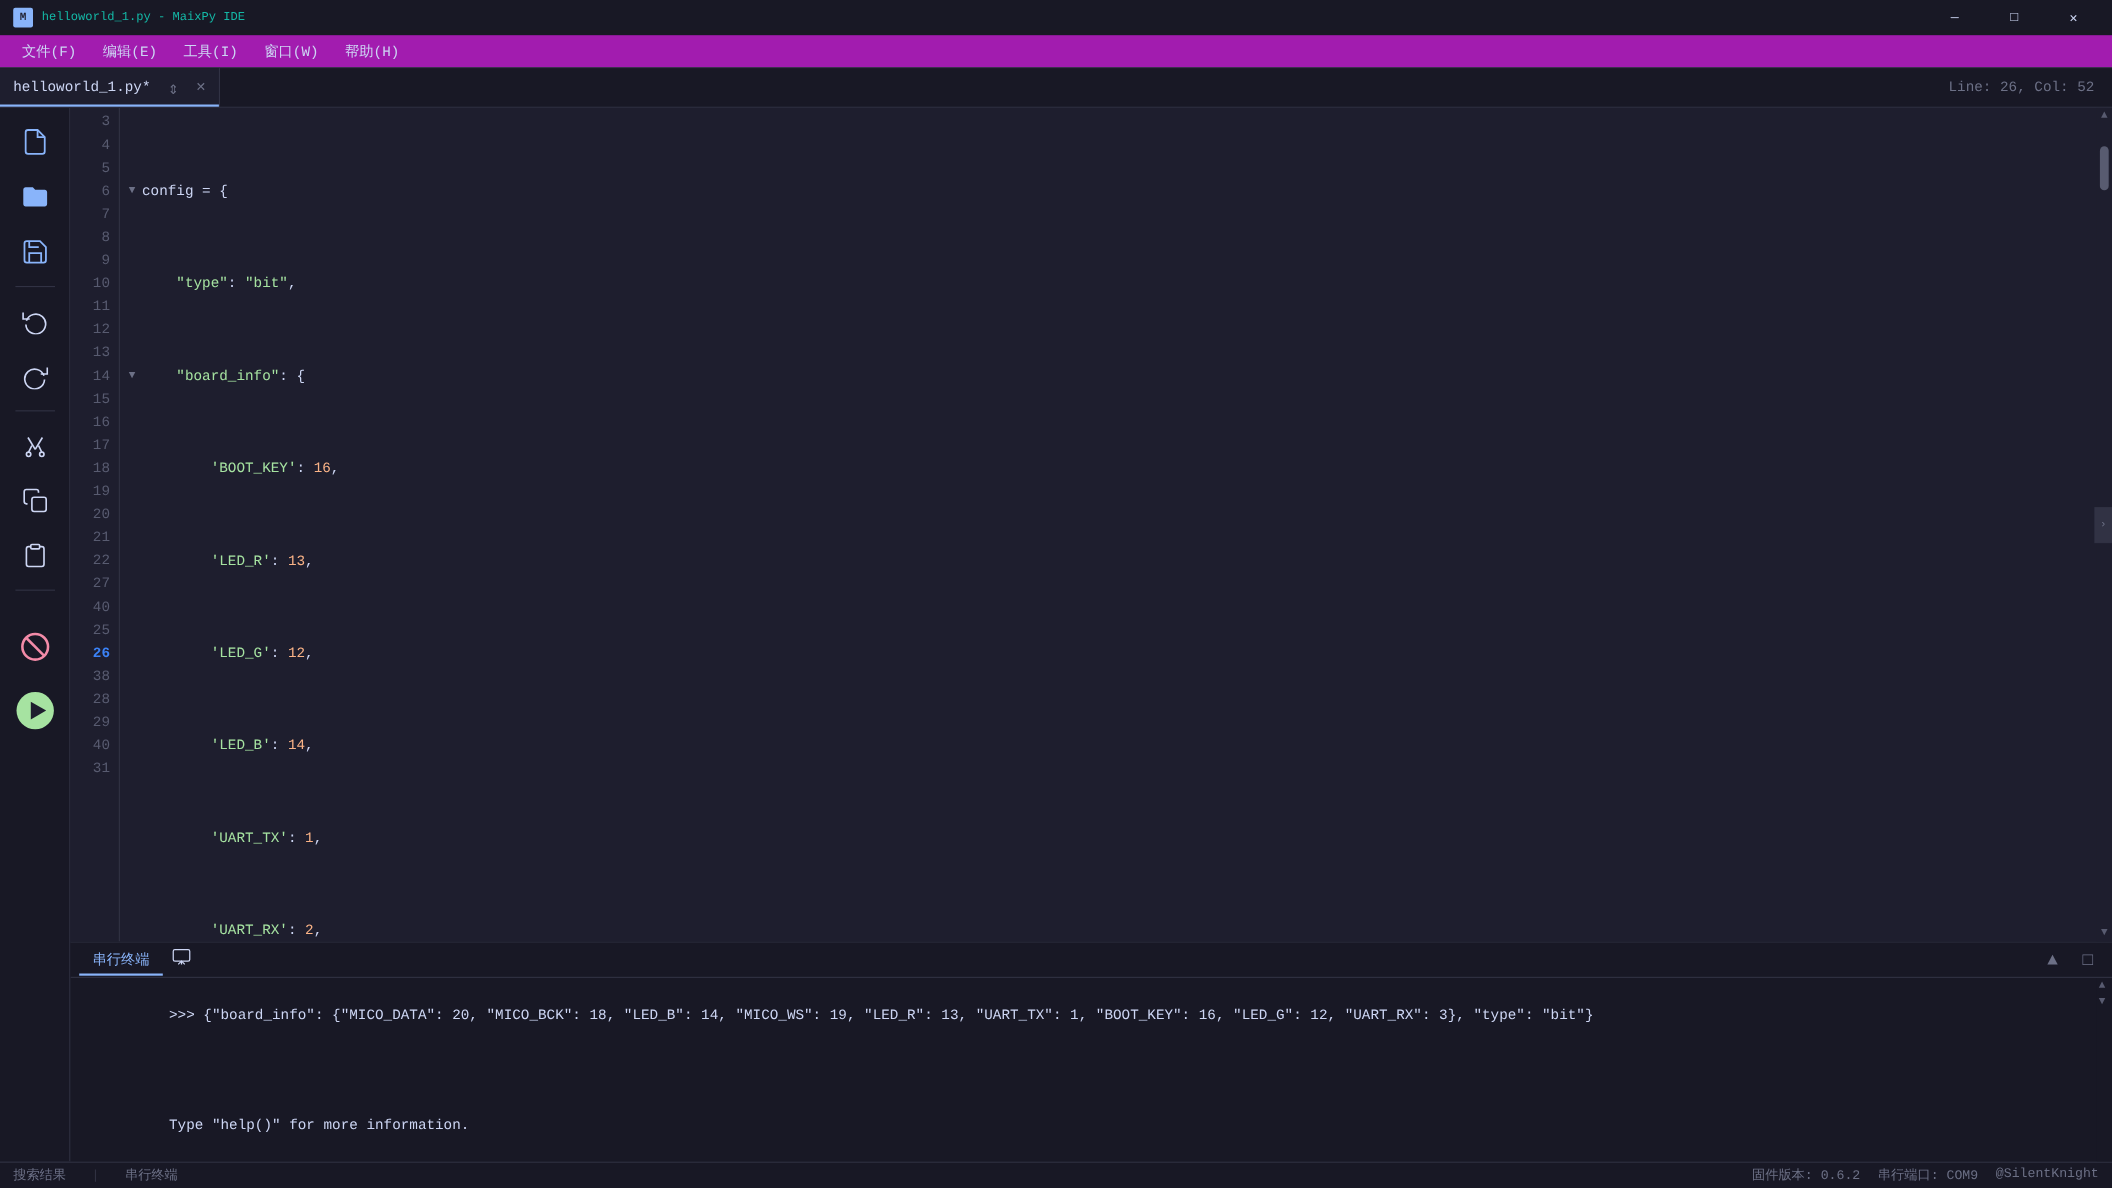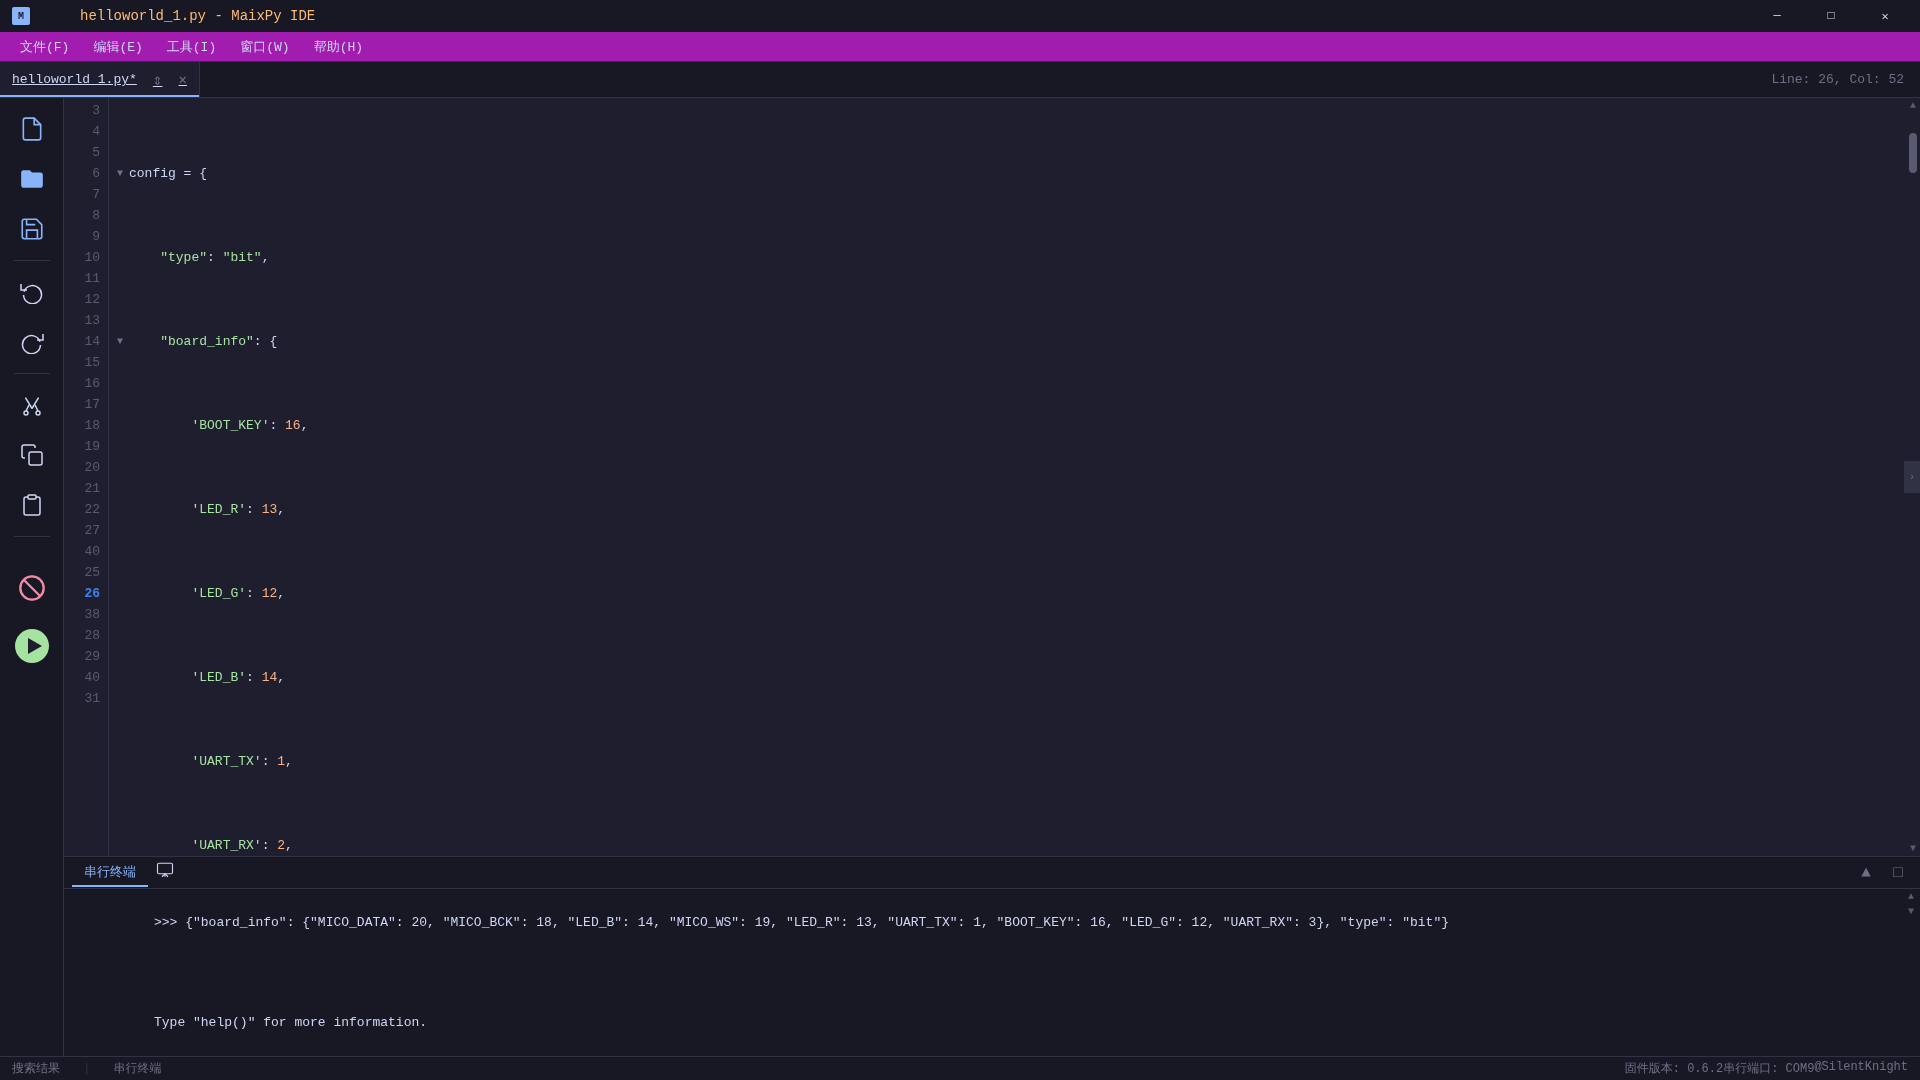--- a/index.html
+++ b/index.html
@@ -27,24 +27,23 @@
     #title-bar .title-icon {
       width: 18px;
       height: 18px;
       margin-right: 8px;
       background: #89b4fa;
       border-radius: 2px;
       display: flex; align-items: center; justify-content: center;
       font-size: 10px; color: #1e1e2e; font-weight: bold;
     }
     #title-bar .title-text {
-      font-size: 14px;
-      color: #fdba74;
+      font-size: 11px;
+      color: #14b8a6;
       flex: 1;
-      margin-left: 42px;
     }
     #title-bar .win-controls {
       display: flex; gap: 8px;
     }
     #title-bar .win-btn {
       width: 46px; height: 32px;
       display: flex; align-items: center; justify-content: center;
       cursor: pointer; font-size: 12px; color: #cdd6f4;
     }
 
@@ -79,21 +78,20 @@
       display: flex;
       align-items: center;
       padding: 0 12px;
       height: 100%;
       background: #1e1e2e;
       color: #cdd6f4;
       font-size: 13px;
       border-right: 1px solid #313244;
       gap: 8px;
       position: relative;
-      text-decoration: underline;
     }
     .tab::after {
       content: '';
       position: absolute;
       bottom: 0; left: 0; right: 0;
       height: 2px;
       background: #89b4fa;
     }
     .tab-arrows {
       padding: 0 8px;
@@ -275,21 +273,21 @@
       background: #181825;
       border-top: 1px solid #313244;
       display: flex;
       align-items: center;
       padding: 0 12px;
       font-size: 12px;
       color: #6c7086;
       flex-shrink: 0;
     }
     #status-bar .status-left { flex: 1; }
-    #status-bar .status-right { display: flex; }
+    #status-bar .status-right { display: flex; gap: 16px; }
 
     
     .editor-scrollbar {
       width: 14px;
       background: #1e1e2e;
       display: flex;
       flex-direction: column;
       align-items: center;
       position: relative;
     }

